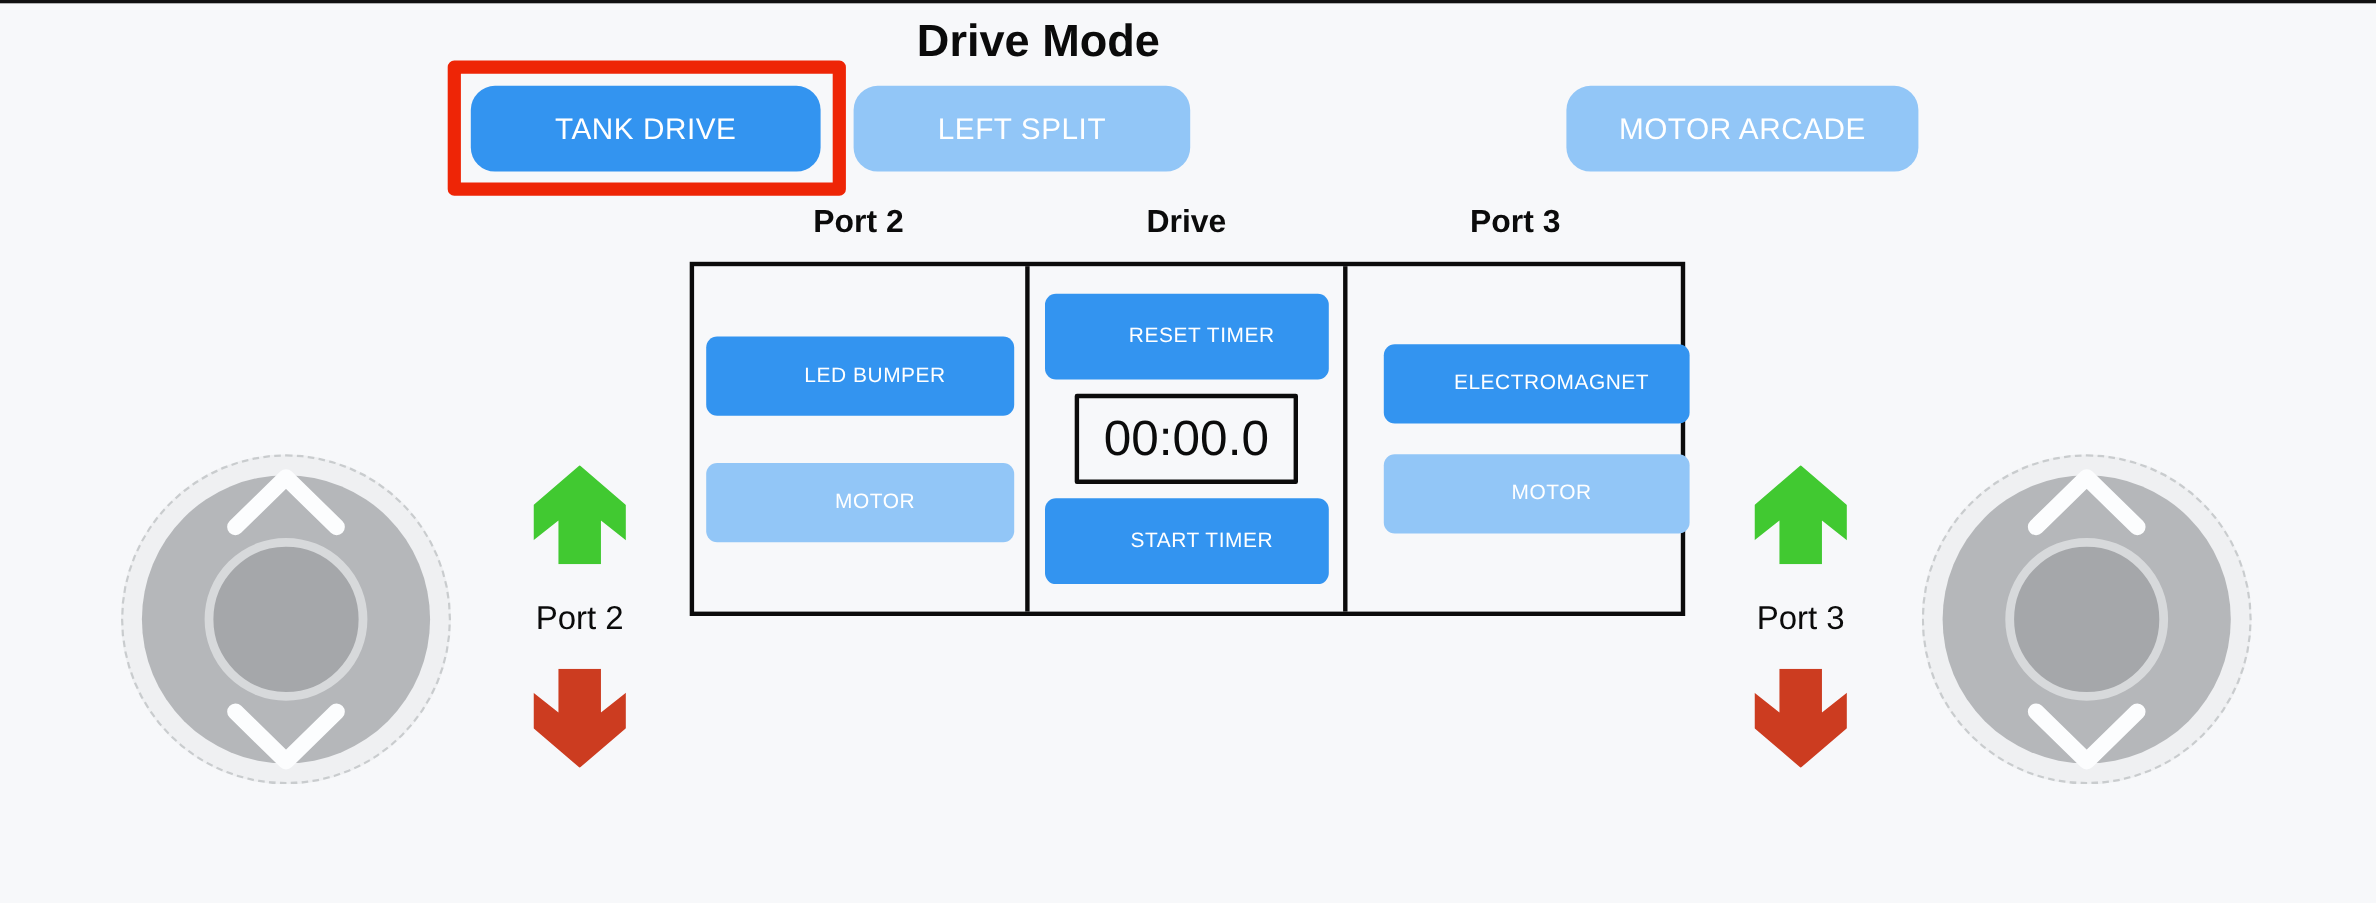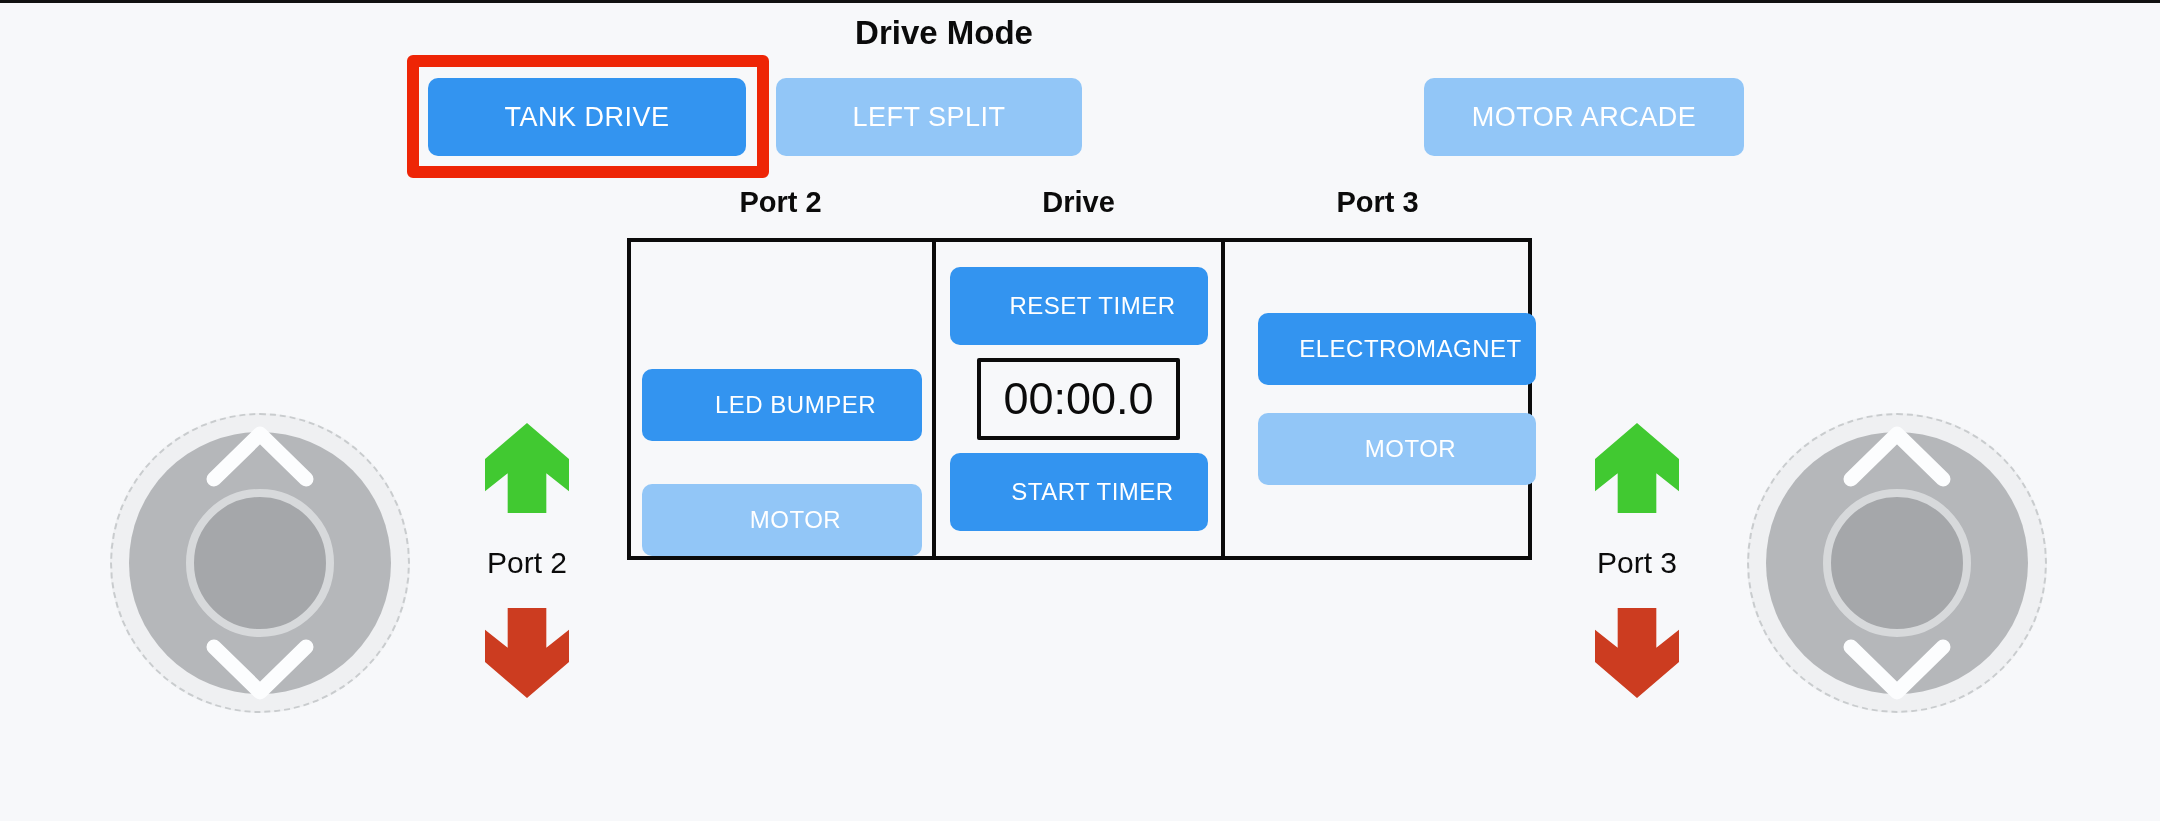--- a/index.html
+++ b/index.html
@@ -7,23 +7,23 @@
     --black:#0b0b0b; --red-box:#ee2506; --green:#41c931; --arrow-red:#cc3c20;
     --joy-outer:#eff0f2; --joy-outer-border:#c9ccce; --joy-mid:#b5b7ba;
     --joy-knob:#a5a7aa; --joy-ring:#d7d9db;
   }
   *{margin:0;padding:0;box-sizing:border-box;}
   body{background:#e9eaec;font-family:"Liberation Sans",sans-serif;}
   .canvas{position:relative;width:2160px;height:821px;background:var(--bg);overflow:hidden;}
   .top-strip{position:absolute;left:0;top:0;width:2160px;height:3px;background:#111;}
 
   .drive-mode-title{position:absolute;left:0;top:14px;width:1888px;text-align:center;
-    font-size:33px;font-weight:700;color:var(--black);}
+    font-size:41px;font-weight:700;color:var(--black);}
 
-  .mode-btn{position:absolute;top:78px;height:78px;border:none;border-radius:10px;
+  .mode-btn{position:absolute;top:78px;height:78px;border:none;border-radius:22px;
     color:var(--white);font-size:27px;font-family:"Liberation Sans",sans-serif;
     letter-spacing:.5px;cursor:pointer;}
   .mode-btn.active{background:var(--blue);}
   .mode-btn.inactive{background:var(--lightblue);}
   .btn-tank{left:428px;width:318px;}
   .btn-left{left:776px;width:306px;}
   .btn-right{left:1096px;width:314px;}
   .btn-split{left:1424px;width:320px;}
 
   .highlight-box{position:absolute;left:407px;top:55px;width:362px;height:123px;
@@ -31,23 +31,23 @@
 
   .col-header{position:absolute;top:186px;text-align:center;font-size:29px;font-weight:700;color:var(--black);}
   .hdr-port2{left:627px;width:307px;}
   .hdr-timer{left:934px;width:289px;}
   .hdr-port3{left:1223px;width:309px;}
 
   .control-table{position:absolute;left:627px;top:238px;width:905px;height:322px;
     border:4px solid var(--black);display:grid;grid-template-columns:301px 293px 303px;}
   .tcol{display:flex;flex-direction:column;align-items:center;justify-content:center;}
   .tcol.middle{border-left:4px solid var(--black);border-right:4px solid var(--black);}
-  .col-port2{gap:43px;justify-content:flex-end;} .col-timer{gap:13px;} .col-port3{gap:28px;margin-left:40px;}
+  .col-port2{gap:43px;} .col-timer{gap:13px;} .col-port3{gap:28px;margin-left:40px;}
 
-  .panel-btn{border:none;border-radius:10px;color:var(--white);font-size:24px;
+  .panel-btn{border:none;border-radius:10px;color:var(--white);font-size:19px;
     font-family:"Liberation Sans",sans-serif;letter-spacing:.5px;cursor:pointer;padding-left:28px;}
   .panel-btn.on{background:var(--blue);}
   .panel-btn.off{background:var(--lightblue);}
   .w280{width:280px;height:72px;}
   .w278{width:278px;height:72px;}
   .timer-btn{width:258px;height:78px;background:var(--blue);}
   .timer-display{width:203px;height:82px;border:4px solid var(--black);border-radius:2px;
     display:flex;align-items:center;justify-content:center;font-size:45px;color:var(--black);text-align:right;}
 
   .arrow-group{position:absolute;width:84px;}

